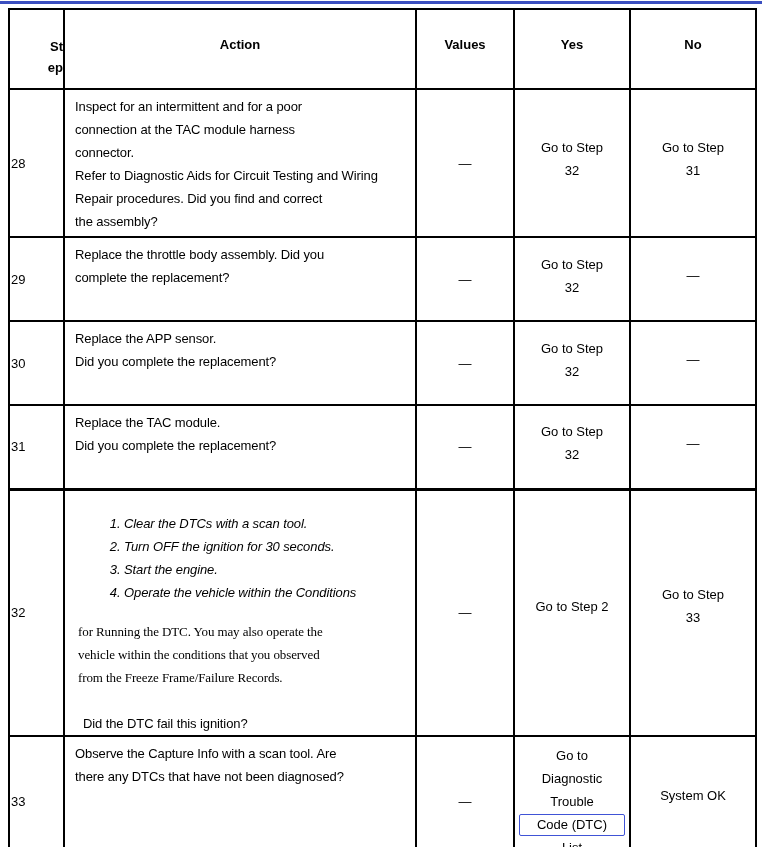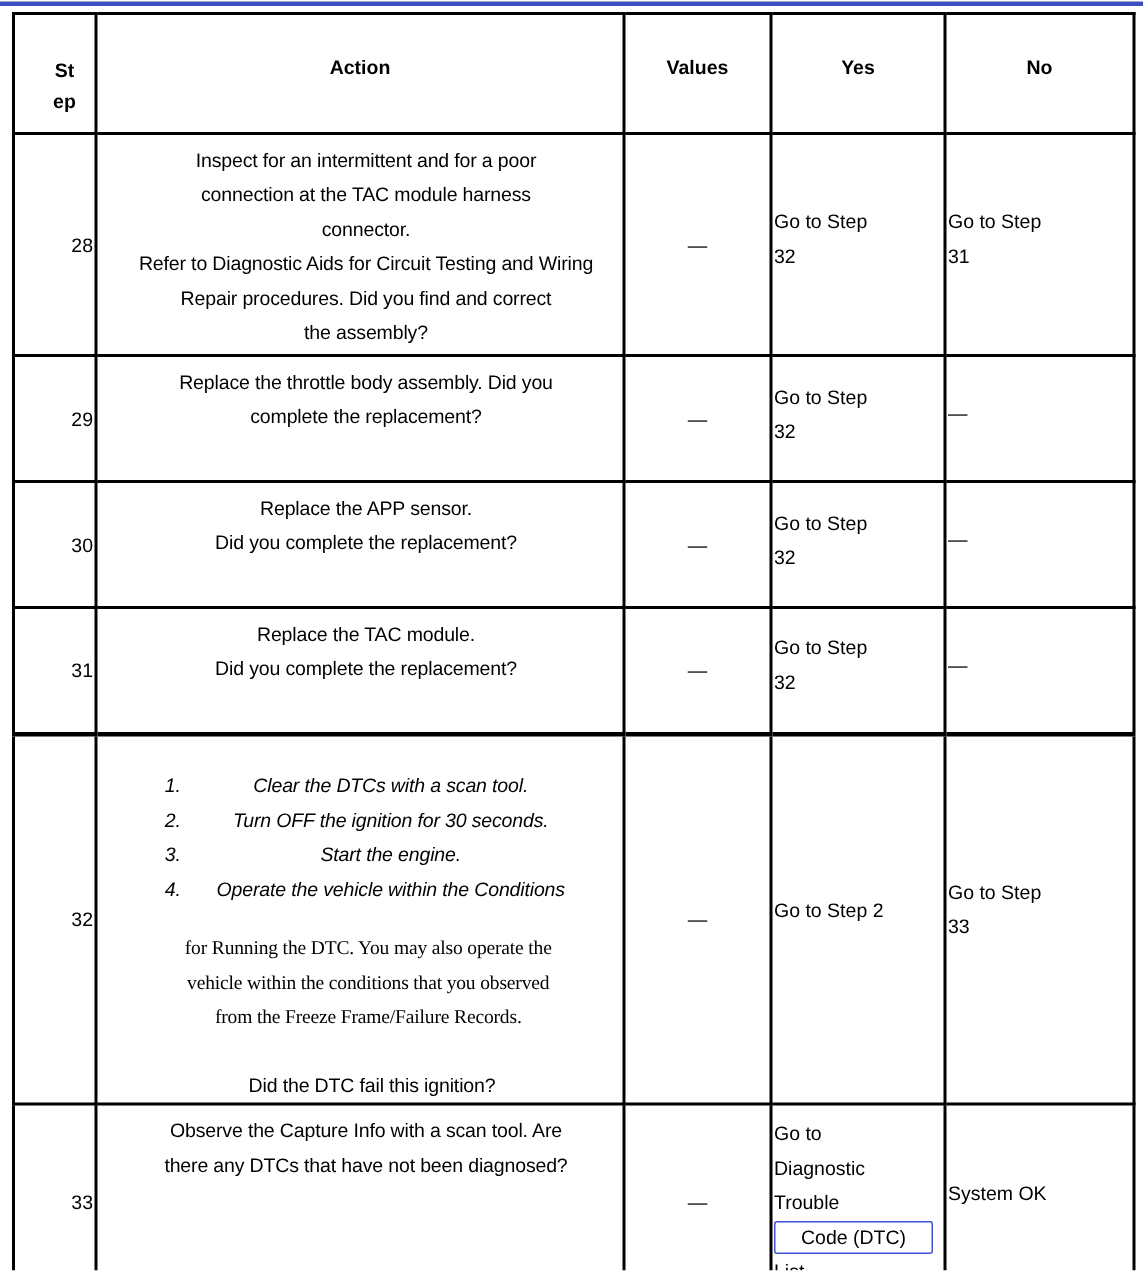--- a/index.html
+++ b/index.html
@@ -42,39 +42,39 @@
   tr.tr-33  { height: 131px; }
   tr.tr-32 td { border-top-width: 3px; }
 
   th {
     font-weight: bold;
     vertical-align: bottom;
     padding: 0 0 10px 0;
   }
   th.th-step {
     vertical-align: middle;
-    text-align: center;
+    text-align: right;
     padding: 16px 0 0 13px;
   }
   .step-hdr {
     display: inline-block;
     width: 18px;
     word-break: break-all;
     line-height: 21px;
   }
 
-  td.c-step   { text-align: right; vertical-align: middle; margin-top: 36px; }
+  td.c-step   { text-align: left; vertical-align: middle; margin-top: 36px; }
   td.c-values { text-align: center; vertical-align: middle; }
   td.c-action {
     vertical-align: top;
-    text-align: center;
+    text-align: left;
     padding: 5px 2px 0 10px;
     letter-spacing: -0.1px;
   }
-  td.c-yn { }
+  td.c-yn { text-align: center; }
   .v-bot { vertical-align: bottom; }
   .v-mid { vertical-align: middle; }
   .pb8  { padding-bottom: 8px; }
   .pb10 { padding-bottom: 10px; }
   .pb12 { padding-bottom: 12px; margin-left: 38px; }
   .pb14 { padding-bottom: 14px; }
 
   .ln { display: block; white-space: nowrap; }
 
   ol.alist {

